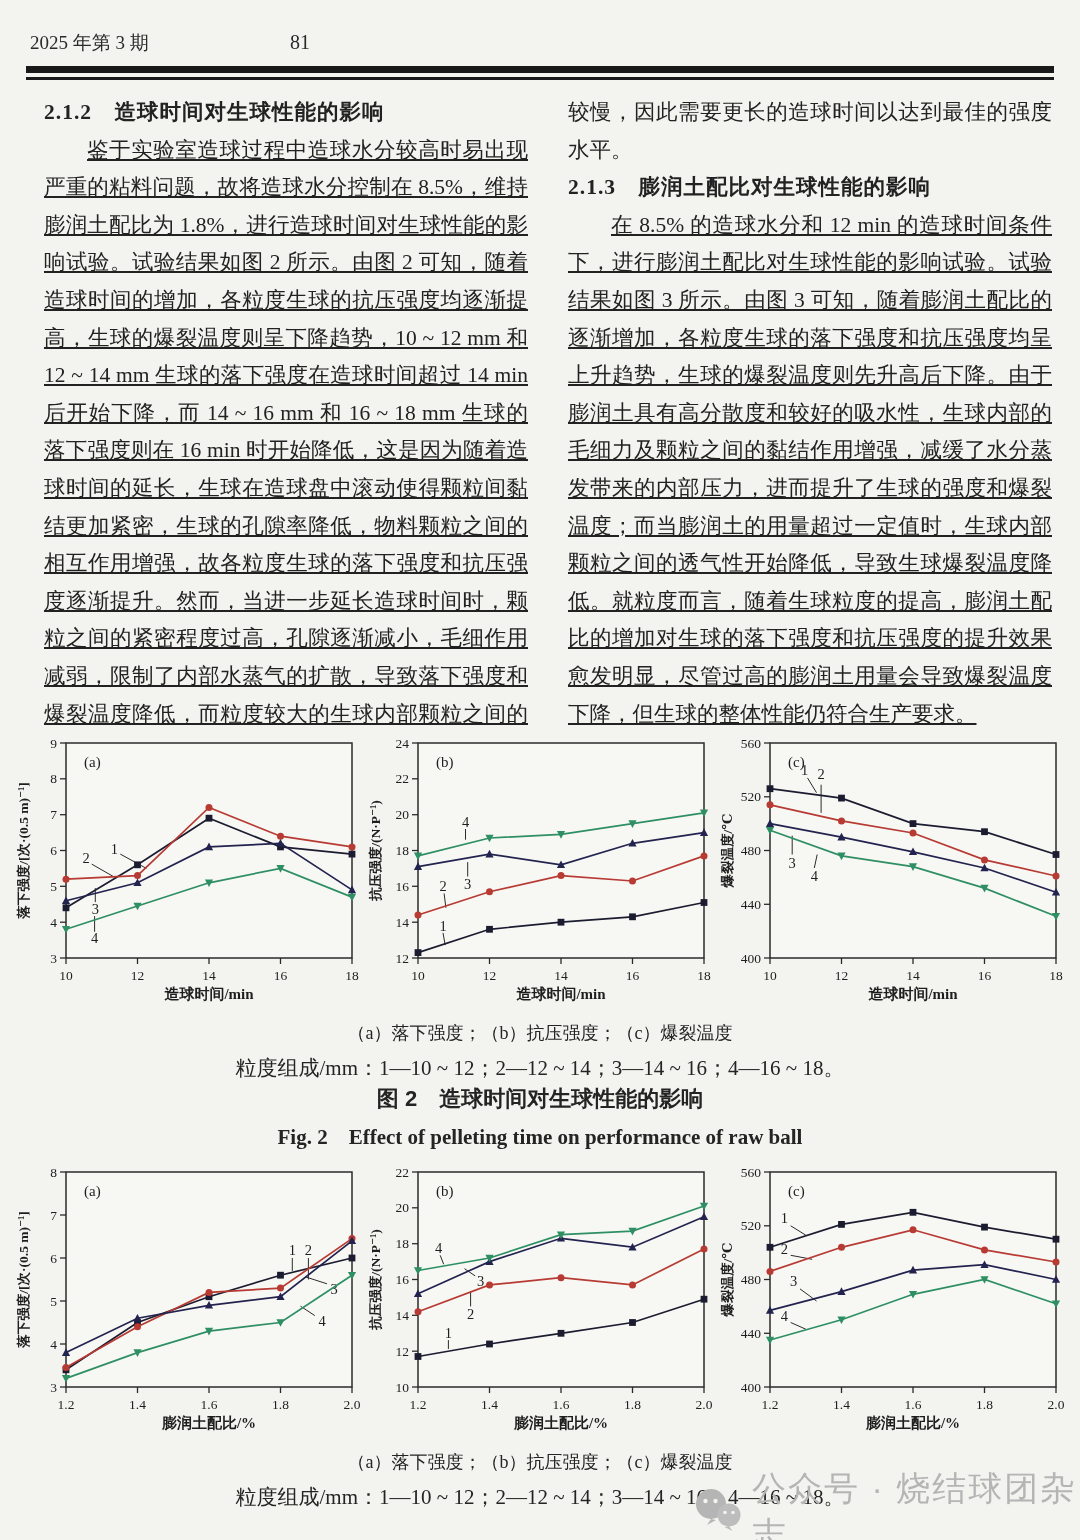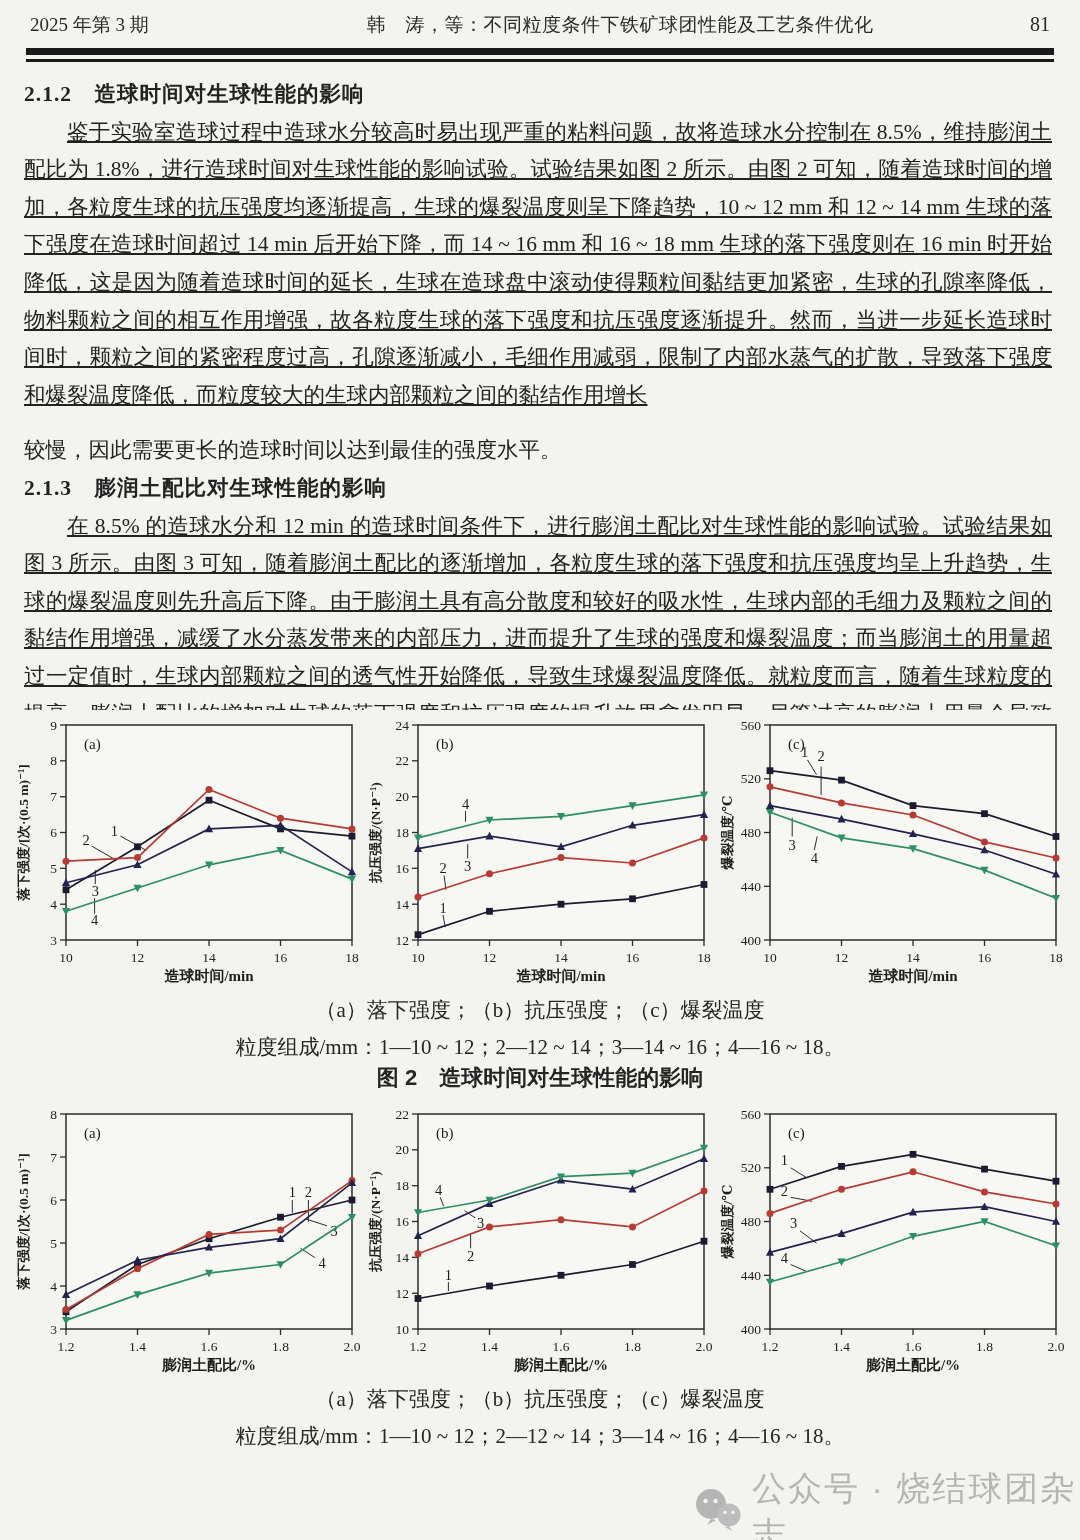--- a/index.html
+++ b/index.html
@@ -5,56 +5,55 @@
   * { margin:0; padding:0; box-sizing:border-box; }
   html,body { background:#e8e8e4; }
   .page {
     position:relative; width:1080px; height:1540px; margin:0 auto;
     background:#f3f3ef; color:#242424; overflow:hidden;
     font-family:"Liberation Serif","DejaVu Serif",serif;
   }
   
   .hdr {
     display:flex; justify-content:flex-start; align-items:baseline;
-    padding:12px 30px 6px 30px; font-size:19px; color:#2a2a2a;
+    padding:30px 30px 6px 30px; font-size:19px; color:#2a2a2a;
   }
   .hdr .issue { width:220px; }
   .hdr .rtitle { flex:1; text-align:center; letter-spacing:.5px; }
   .hdr .pno { width:60px; text-align:right; font-size:20px; }
   .rule-thick { height:7px; background:#191919; margin:4px 26px 0 26px; }
   .rule-thin  { height:3px; background:#191919; margin:4px 26px 0 26px; }
   
-  .cols { display:flex; gap:18px; padding:14px 28px 0 24px; height:648px; overflow:hidden;flex-direction:column; }
+  .cols { display:flex; gap:40px; padding:14px 28px 0 44px; height:648px; overflow:hidden; }
   .col { flex:1; font-size:21.5px; line-height:37.6px; text-align:justify; color:#222; }
   .sec-h { font-weight:700; letter-spacing:1px; }
   .col p.ind { text-indent:2em;text-decoration:underline; }
   
   .figrow { display:flex; justify-content:space-between; padding:6px 14px 0 14px; }
   .chart-slot { width:348px; height:272px; }
   
   .cap { text-align:center; color:#242424; }
-  .cap-sub  { font-size:21px; margin-top:8px; }
+  .cap-sub  { font-size:18px; margin-top:15px; }
   .cap-size { font-size:21px; margin-top:9px; }
   .cap-zh   { font-size:22px; font-weight:700; margin-top:2px; font-family:"Liberation Sans","DejaVu Sans",sans-serif; }
   .cap-en   { font-size:21px; font-weight:700; margin-top:9px; }
   
   .wm {
     position:absolute; left:692px; top:1466px; display:flex; align-items:center; gap:8px;
     color:#b5b5b5; pointer-events:none;
   }
   .wm-text { font-size:34px; font-family:"Liberation Sans","DejaVu Sans",sans-serif; letter-spacing:2px; }
 </style>
 </head>
 <body>
 
 <div class="page">
 
   <div class="hdr">
     <span class="issue">2025 年第 3 期</span>
-    <span class="rtitle">韩　涛，等：不同粒度条件下铁矿球团性能及工艺条件优化</span>
     <span class="pno">81</span>
   </div>
   <div class="rule-thick"></div>
   <div class="rule-thin"></div>
 
   <div class="cols">
     <div class="col">
       <div class="sec-h">2.1.2　造球时间对生球性能的影响</div>
       <p class="ind">鉴于实验室造球过程中造球水分较高时易出现严重的粘料问题，故将造球水分控制在 8.5%，维持膨润土配比为 1.8%，进行造球时间对生球性能的影响试验。试验结果如图 2 所示。由图 2 可知，随着造球时间的增加，各粒度生球的抗压强度均逐渐提高，生球的爆裂温度则呈下降趋势，10 ~ 12 mm 和 12 ~ 14 mm 生球的落下强度在造球时间超过 14 min 后开始下降，而 14 ~ 16 mm 和 16 ~ 18 mm 生球的落下强度则在 16 min 时开始降低，这是因为随着造球时间的延长，生球在造球盘中滚动使得颗粒间黏结更加紧密，生球的孔隙率降低，物料颗粒之间的相互作用增强，故各粒度生球的落下强度和抗压强度逐渐提升。然而，当进一步延长造球时间时，颗粒之间的紧密程度过高，孔隙逐渐减小，毛细作用减弱，限制了内部水蒸气的扩散，导致落下强度和爆裂温度降低，而粒度较大的生球内部颗粒之间的黏结作用增长</p>
     </div>
@@ -245,20 +244,21 @@
           <path d="M 52 100.6 L 56.1 93 L 47.9 93 Z" fill="#2e8f63"></path>
           <path d="M 123.5 126.2 L 127.6 118.60000000000001 L 119.4 118.60000000000001 Z" fill="#2e8f63"></path>
           <path d="M 195 136.9 L 199.1 129.29999999999998 L 190.9 129.29999999999998 Z" fill="#2e8f63"></path>
           <path d="M 266.5 158.4 L 270.6 150.79999999999998 L 262.4 150.79999999999998 Z" fill="#2e8f63"></path>
           <path d="M 338 186.60000000000002 L 342.1 179 L 333.9 179 Z" fill="#2e8f63"></path>
         </svg></div>
   </div>
   <div class="cap cap-sub">（a）落下强度；（b）抗压强度；（c）爆裂温度</div>
   <div class="cap cap-size">粒度组成/mm：1—10 ~ 12；2—12 ~ 14；3—14 ~ 16；4—16 ~ 18。</div>
   <div class="cap cap-zh">图 2　造球时间对生球性能的影响</div>
+  <div class="cap cap-en">Fig. 2　Effect of pelleting time on performance of raw ball</div>
 
   <div class="figrow" style="margin-top:6px;">
     <div class="chart-slot"><svg width="348" height="272" viewBox="0 0 348 272" fill="#1e1e1e" font-family="'Liberation Serif','DejaVu Serif',serif">
           <rect x="52" y="9" width="286" height="215" fill="#f7f7f4" stroke="#2b2b2b" stroke-width="1.5"></rect>
           <line x1="46" y1="224" x2="52" y2="224" stroke="#2b2b2b" stroke-width="1.3"></line>
           <text x="43" y="228.5" text-anchor="end" font-size="13.5">3</text>
           <line x1="46" y1="181" x2="52" y2="181" stroke="#2b2b2b" stroke-width="1.3"></line>
           <text x="43" y="185.5" text-anchor="end" font-size="13.5">4</text>
           <line x1="46" y1="138" x2="52" y2="138" stroke="#2b2b2b" stroke-width="1.3"></line>
           <text x="43" y="142.5" text-anchor="end" font-size="13.5">5</text>

